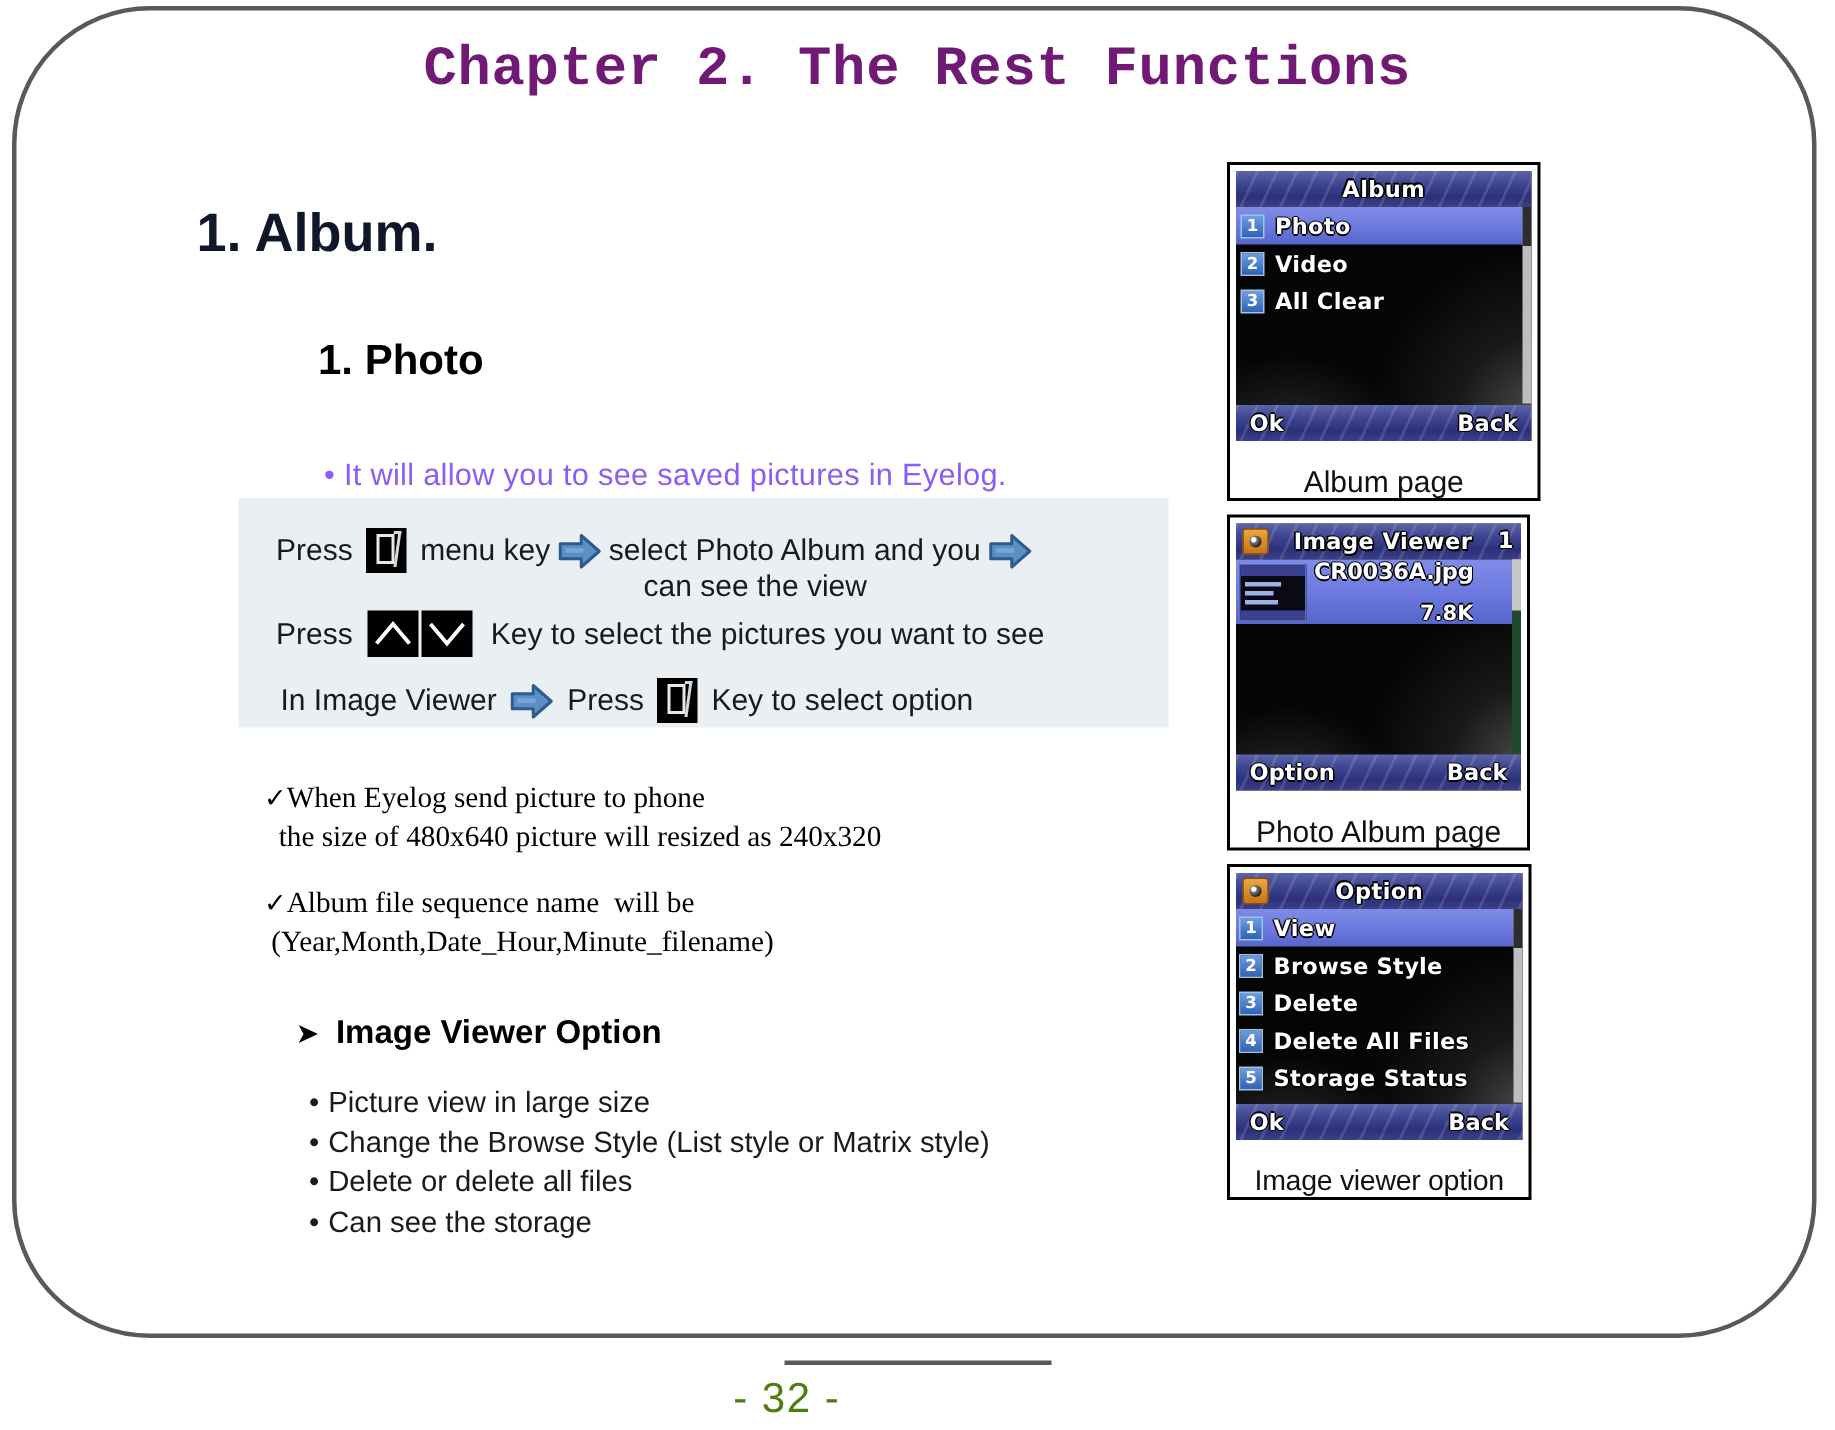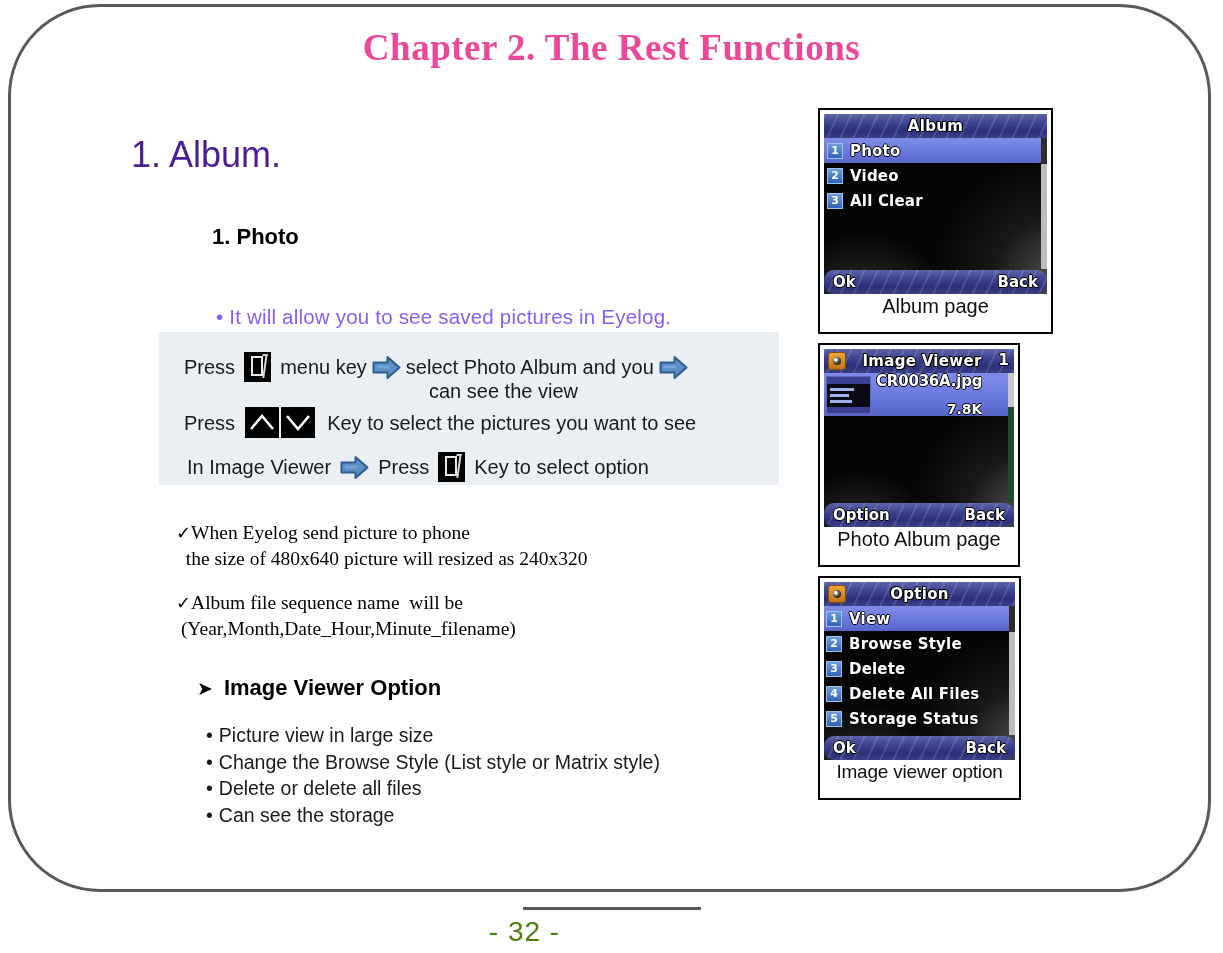--- a/index.html
+++ b/index.html
@@ -26,36 +26,36 @@
 
   
   #page-title {
     position: absolute;
     left: 0; top: 26px;
     width: 1223px;
     text-align: center;
     font-size: 37px;
     font-weight: bold;
     letter-spacing: 0.5px;
-    color: #ec4899;
-    font-family: Liberation Serif, serif;
+    color: #701a75;
+    font-family: Liberation Mono, monospace;
   }
 
   
   #section-heading {
     position: absolute;
     left: 131px; top: 134px;
     font-size: 36px;
-    font-weight: normal;
-    color: #4c1d95;
+    font-weight: bold;
+    color: #0f172a;
   }
   #subsection-heading {
     position: absolute;
     left: 212px; top: 224px;
-    font-size: 22px;
+    font-size: 28px;
     font-weight: bold;
     color: #000;
   }
   #subsection-bullet {
     position: absolute;
     left: 216px; top: 268px;
     font-size: 20.5px;
     color: #8b5cf6;
     letter-spacing: 0.2px;
     margin-top: 37px;
@@ -182,30 +182,30 @@
   #ivo-list .b { margin-right: 6px; }
 
   
   .phone-card {
     position: absolute;
     border: 2.5px solid #000;
     background: #fff;
     box-sizing: border-box;
     padding: 4px 4px 0 4px;
   }
-  #card-album   { left: 818px; top: 108px;  width: 235px; height: 226px; }
+  #card-album   { left: 818px; top: 108px;  width: 209px; height: 226px; }
   #card-photo   { left: 818px; top: 343px;  width: 202px; height: 224px; }
   #card-option  { left: 818px; top: 576px;  width: 203px; height: 224px; }
 
   .phone-caption {
     text-align: center;
     font-size: 20px;
     color: #111;
     line-height: 1.05;
-    padding-top: 2px;
+    padding-top: 18px;
     white-space: nowrap;
     overflow: hidden;
   }
   .phone-caption.tight { font-size: 19px; letter-spacing: -0.2px; }
 
   .phone-screen {
     position: relative;
     width: 100%;
     background:
       radial-gradient(circle at 18% 118%, rgba(255,255,255,0.30) 0%, rgba(255,255,255,0.12) 16%, rgba(255,255,255,0) 34%),
@@ -303,21 +303,20 @@
   }
 
   .phone-softbar {
     position: absolute; left: 0; bottom: 0;
     width: 100%; height: 24px;
     background: linear-gradient(180deg,#5b63a8 0%, #3d4490 38%, #2b3079 72%, #3a3f86 100%);
     display: flex; align-items: center; justify-content: space-between;
     padding: 0 9px;
     box-sizing: border-box;
     overflow: hidden;
-    border-radius: 10px;
   }
   .phone-softbar .sk {
     font-size: 15px; font-weight: bold; color: #fff;
     text-shadow: -1px 0 #000, 1px 0 #000, 0 -1px #000, 0 1px #000;
     z-index: 2;
   }
 
   
   .frow {
     display: flex; align-items: center;

